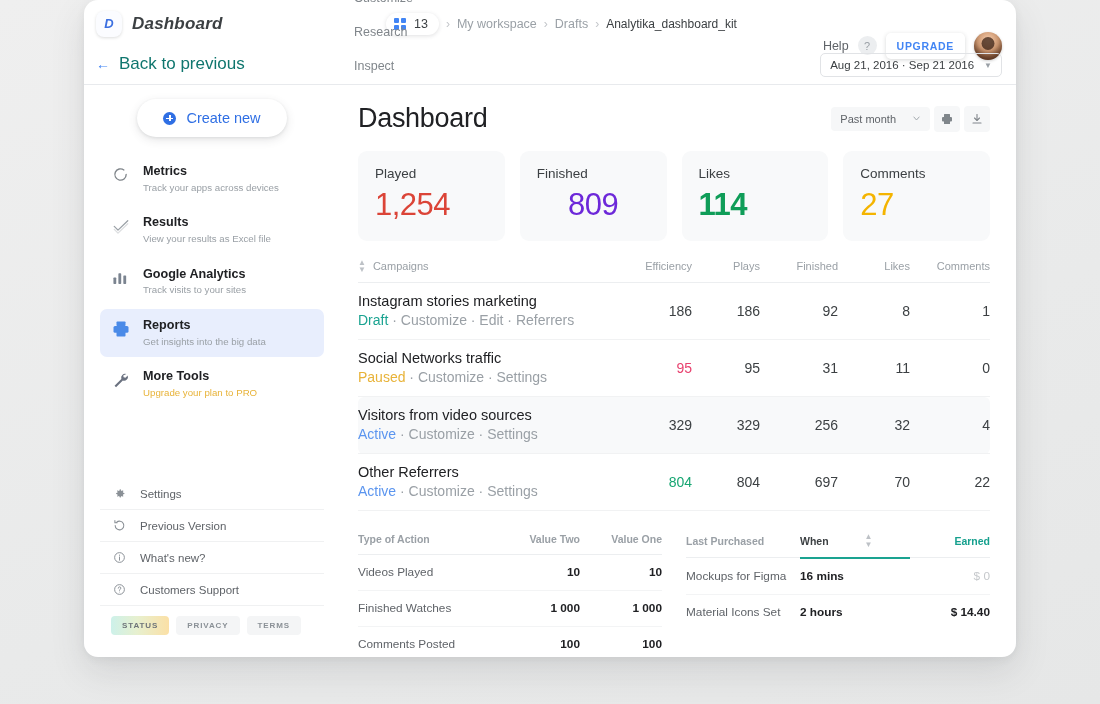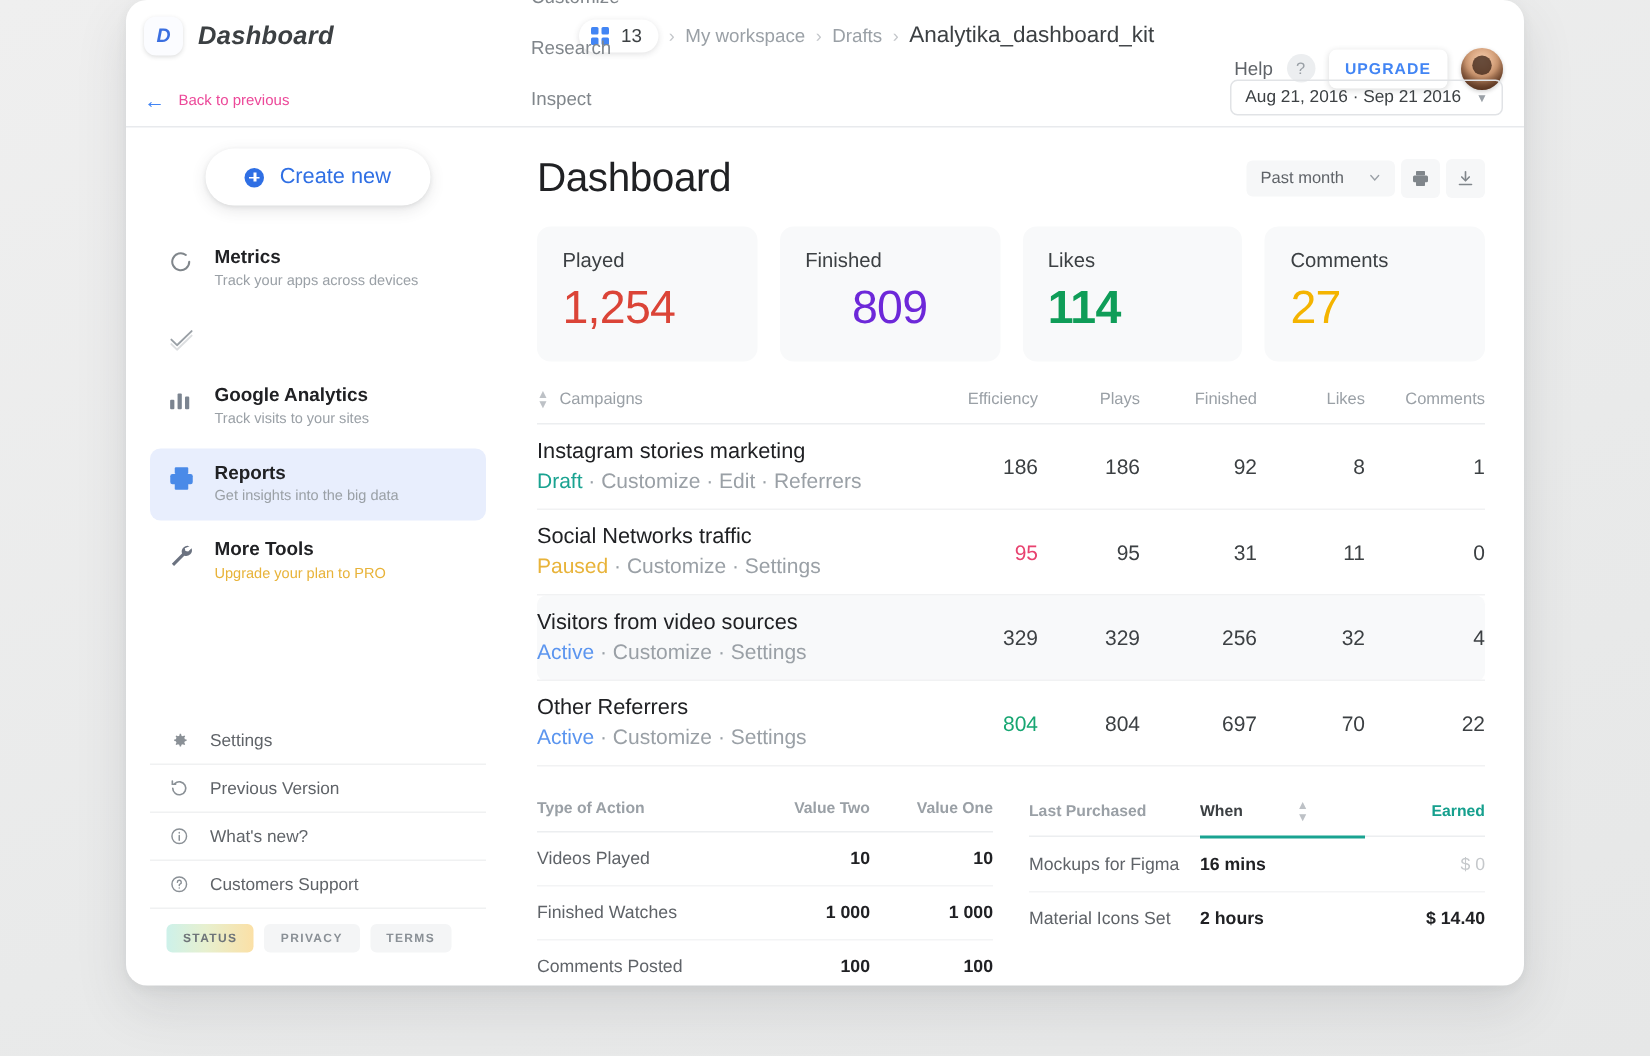--- a/index.html
+++ b/index.html
@@ -49,21 +49,21 @@
     display: flex; align-items: center; gap: 8px;
     background: #fff; border-radius: 16px;
     box-shadow: 0 1px 4px rgba(60,64,67,.16);
     padding: 4px 11px 4px 8px;
   }
   .grid-icon { display: grid; grid-template-columns: 5px 5px; grid-gap: 2px; }
   .grid-icon i { display:block; width:5px; height:5px; background:#4285f4; border-radius:1px; }
   .bc-count { font-size: 12.5px; color: #3c4043; font-weight: 500; }
   .bc-sep { color: #c3c6ca; font-size: 12px; }
   .bc-link { font-size: 12.5px; color: #9aa0a6; }
-  .bc-current { font-size: 15px; color: #3c4043; }
+  .bc-current { font-size: 12px; color: #3c4043; }
 
   .top-right { display: flex; align-items: center; gap: 9px; margin-top: 44px; }
   .help-txt { font-size: 12.5px; color: #5f6368; }
   .help-icon {
     width: 19px; height: 19px; border-radius: 50%;
     background: #eceef0; color: #9aa0a6;
     font-size: 11px; display:flex; align-items:center; justify-content:center;
   }
   .upgrade-btn {
     background: #fff; border: none; border-radius: 5px;
@@ -90,21 +90,21 @@
     position: relative; height: 38px;
     display: flex; align-items: flex-end;
     padding-left: 12px;
     border-bottom: 1px solid #e8eaed;
   }
   .back-link {
     display: flex; align-items: center; gap: 9px;
     width: 232px; padding-bottom: 10px; cursor: pointer;
   }
   .back-arrow { color: #4285f4; font-size: 14px; line-height: 1; }
-  .back-text { font-size: 10px; color: #ec4899; }
+  .back-text { font-size: 17px; color: #0f766e; }
 
   .tabs { display: flex; gap: 0; margin-left: 8px; flex-direction: column; }
   .tab {
     font-size: 12.5px; color: #80868b;
     padding: 9px 18px 11px; cursor: pointer; white-space: nowrap;
   }
   .tab.active {
     color: #3c4043; font-weight: bold;
     background: #fff; border-radius: 7px 7px 0 0;
     box-shadow: 0 -2px 7px rgba(60,64,67,.11);
@@ -331,20 +331,24 @@
         </div>
       </div>
 
       <div class="nav-item">
         <span class="nav-icon">
           <svg width="18" height="18" viewBox="0 0 24 24" fill="none" stroke="#9aa0a6" stroke-width="1.7" stroke-linecap="round" stroke-linejoin="round">
             <path d="M3 12.5l5 5L21 5"></path>
               <path d="M3 16.5l5 5L21 9" opacity=".35"></path>
           </svg>
         </span>
+        <div>
+          <div class="nav-title">Results</div>
+          <div class="nav-sub">View your results as Excel file</div>
+        </div>
       </div>
 
       <div class="nav-item">
         <span class="nav-icon">
           <svg width="17" height="17" viewBox="0 0 24 24" fill="#7b8490">
             <rect x="2" y="12" width="4" height="9" rx="1"></rect>
             <rect x="9" y="6" width="4" height="15" rx="1"></rect>
             <rect x="16" y="9" width="4" height="12" rx="1"></rect>
           </svg>
         </span>

